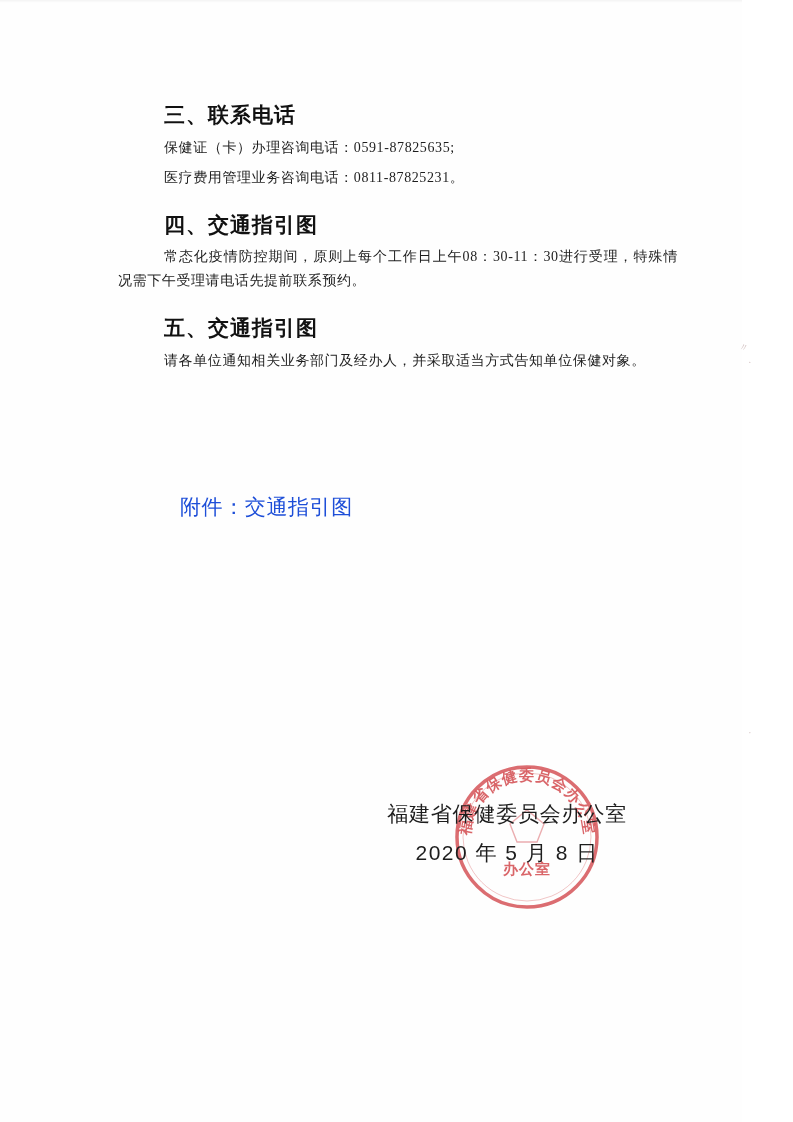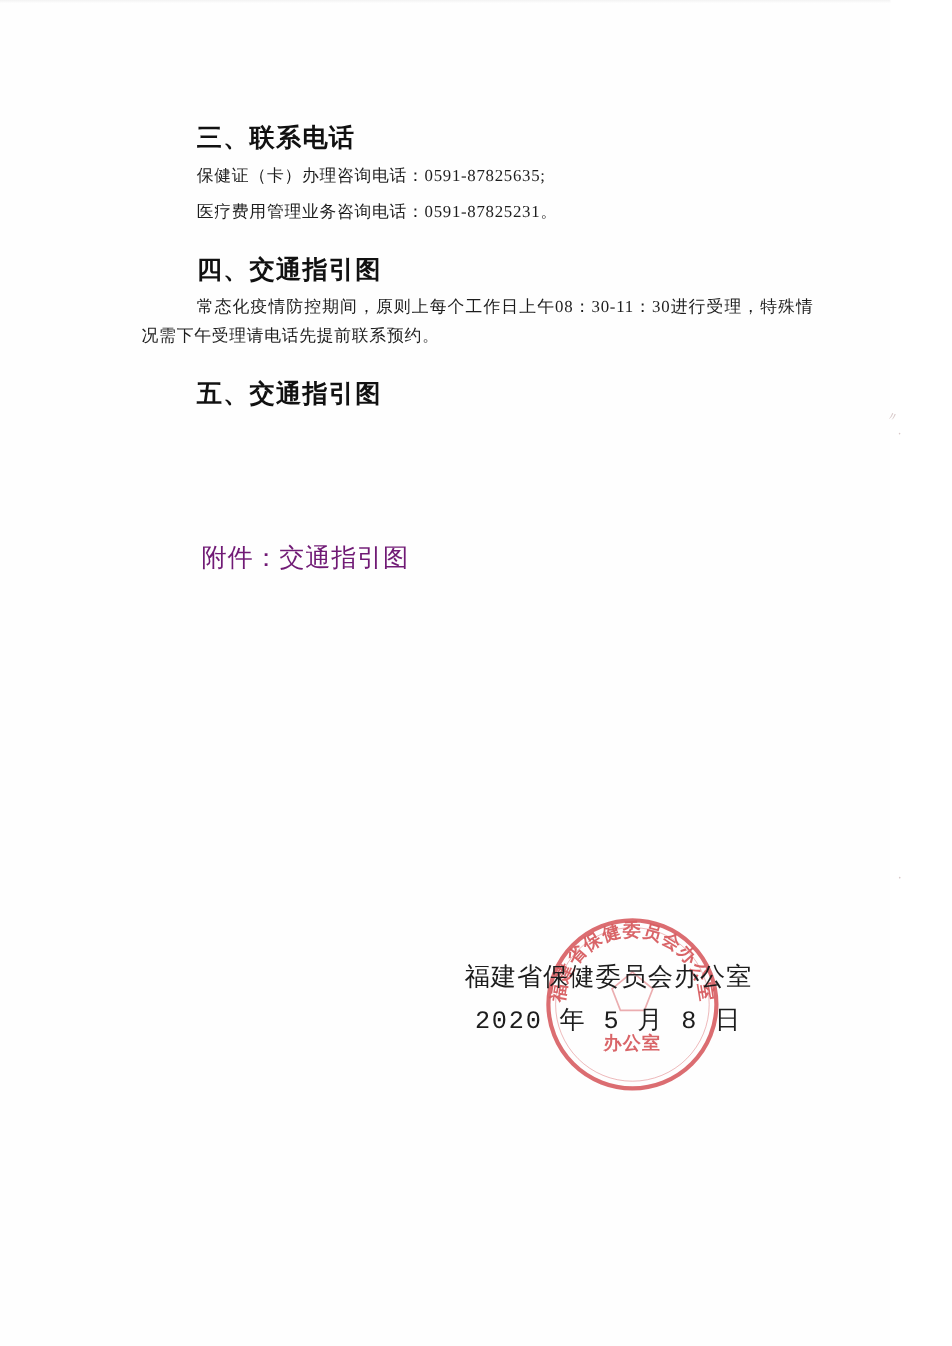--- a/index.html
+++ b/index.html
@@ -49,41 +49,41 @@
   }
   .body-para.indent {
     text-indent: 46px;
   }
   .block-gap {
     height: 14px;
   }
   .attachment {
     font-size: 21px;
     letter-spacing: 0.6px;
-    color: #701a75;
+    color: #1d4ed8;
     padding-left: 46px;
-    margin: 4px;
+    margin: 16px;
   }
   .signature {
     position: absolute;
     right: 115px;
     top: 795px;
     text-align: center;
     font-size: 21px;
     letter-spacing: 0.8px;
     color: #1d1d1d;
     line-height: 1.85;
     z-index: 3;
   }
   .sig-line {
     white-space: nowrap;
   }
   .sig-date {
     letter-spacing: 1.5px;
-    font-family: Liberation Mono, monospace;
+    font-family: Liberation Sans, sans-serif;
   }
   .seal {
     position: absolute;
     left: 452px;
     top: 762px;
     width: 150px;
     height: 150px;
     z-index: 2;
     opacity: 0.82;
     pointer-events: none;
@@ -117,30 +117,31 @@
 </head>
 <body>
 
 <div class="page">
   <div class="paper-edge-top"></div>
 
   <div class="content">
 
     <h2 class="section-heading">三、联系电话</h2>
     <p class="body-para indent">保健证（卡）办理咨询电话：0591-87825635;</p>
-    <p class="body-para indent">医疗费用管理业务咨询电话：0591-87825231。</p>
+    <p class="body-para indent">医疗费用管理业务咨询电话：0811-87825231。</p>
 
     <div class="block-gap"></div>
 
     <h2 class="section-heading">四、交通指引图</h2>
     <p class="body-para indent">常态化疫情防控期间，原则上每个工作日上午08：30-11：30进行受理，特殊情况需下午受理请电话先提前联系预约。</p>
 
     <div class="block-gap"></div>
 
     <h2 class="section-heading">五、交通指引图</h2>
+    <p class="body-para indent">请各单位通知相关业务部门及经办人，并采取适当方式告知单位保健对象。</p>
 
     <div style="height:98px"></div>
 
     <p class="attachment">附件：交通指引图</p>
   </div>
 
   <div class="seal">
     <svg width="150" height="150" viewBox="0 0 150 150" xmlns="http://www.w3.org/2000/svg">
       <circle cx="75" cy="75" r="70" fill="none" stroke="#cf3a3f" stroke-width="3.5" opacity="0.9"></circle>
       <circle cx="75" cy="75" r="64" fill="none" stroke="#cf3a3f" stroke-width="0.8" opacity="0.45"></circle>

